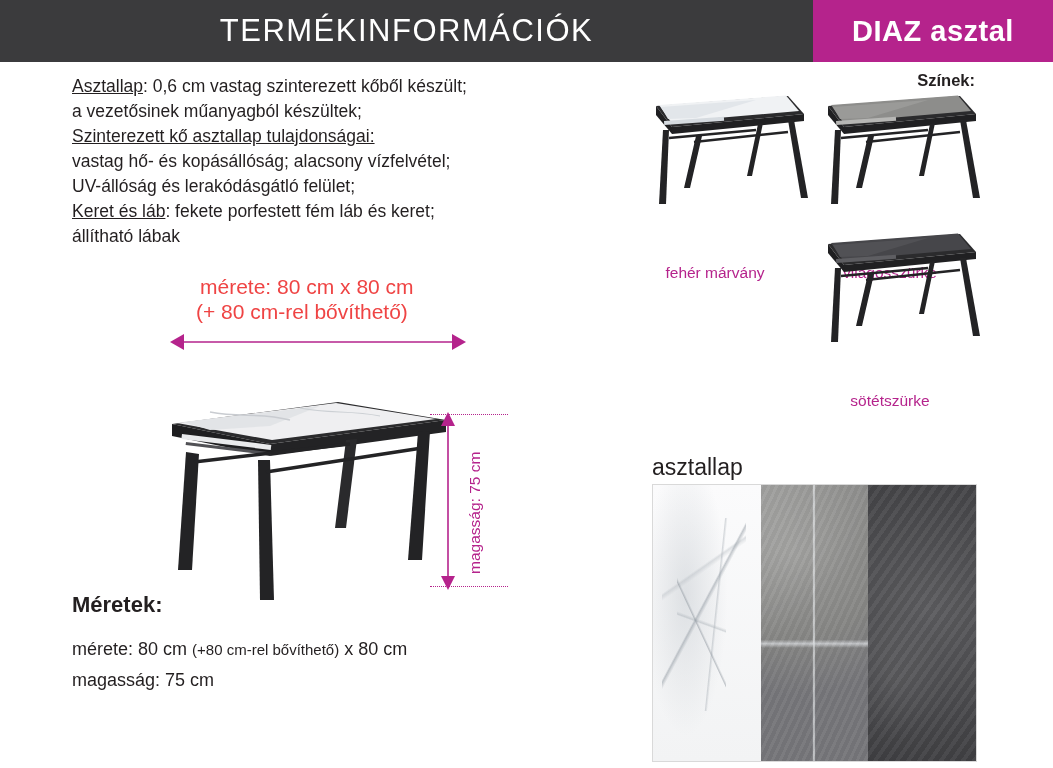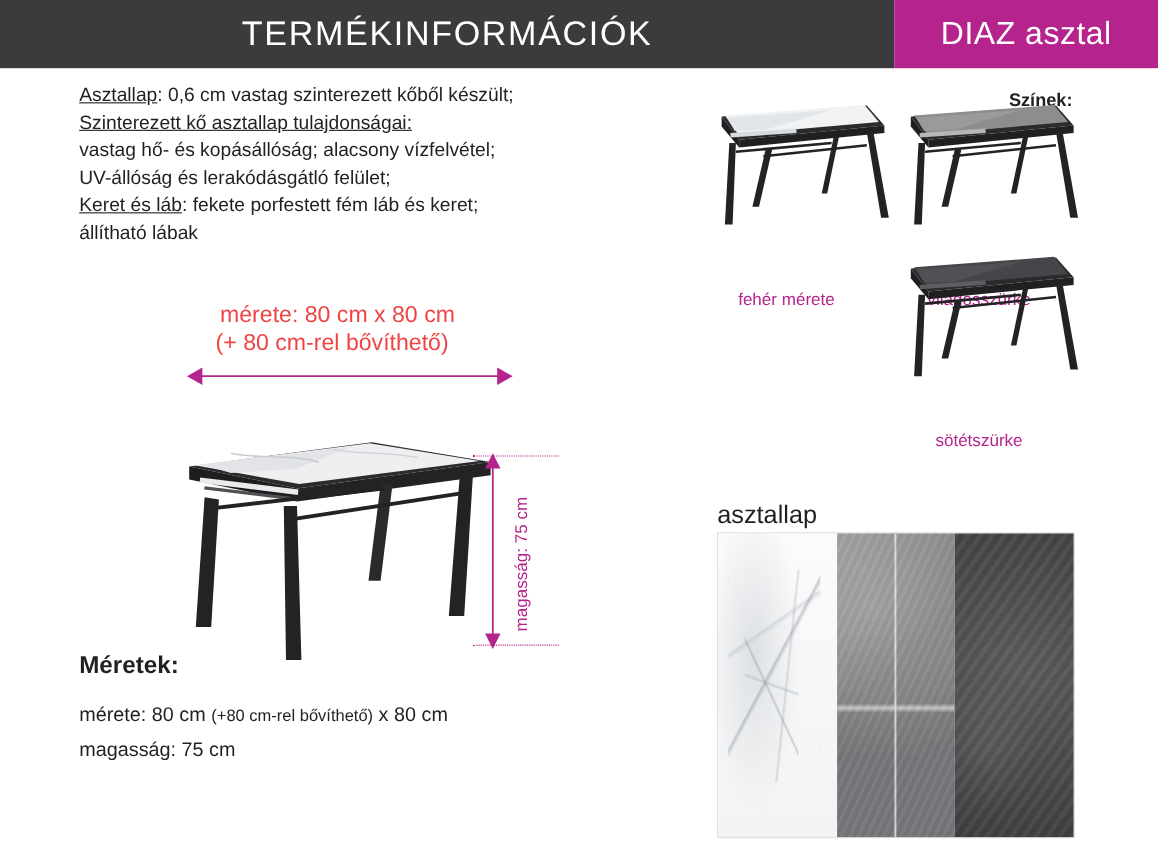--- a/index.html
+++ b/index.html
@@ -37,21 +37,21 @@
   .header-brand {
     width: 240px;
     background: #b5238c;
     display: flex;
     align-items: center;
     justify-content: center;
   }
   .header-brand .brand {
     color: #ffffff;
     font-size: 29px;
-    font-weight: 400;
+    font-weight: 700;
     letter-spacing: 0.5px;
   }
 
   
   .content {
     position: relative;
     width: 1053px;
     height: 520px;
   }
 
@@ -65,21 +65,21 @@
     line-height: 25px;
     color: #231f20;
   }
   .spec div { white-space: nowrap; }
   .u { text-decoration: underline; }
 
   
   .colors-title {
     position: absolute;
     right: 78px;
-    top: 20px;
+    top: 9px;
     font-size: 16.5px;
     font-weight: bold;
     color: #231f20;
   }
   .color-label {
     position: absolute;
     color: #b5238c;
     font-size: 15.5px;
     text-align: center;
     width: 200px;
@@ -215,20 +215,21 @@
   </div>
   <div class="header-brand">
     <span class="brand">DIAZ asztal</span>
   </div>
 </div>
 
 <div class="content">
 
   <div class="spec">
     <div><span class="u">Asztallap</span><span>: 0,6 cm vastag szinterezett kőből készült;</span></div>
+    <div>a vezetősinek műanyagból készültek;</div>
     <div class="u">Szinterezett kő asztallap tulajdonságai:</div>
     <div>vastag hő- és kopásállóság; alacsony vízfelvétel;</div>
     <div>UV-állóság és lerakódásgátló felület;</div>
     <div><span class="u">Keret és láb</span><span>: fekete porfestett fém láb és keret;</span></div>
     <div>állítható lábak</div>
   </div>
 
   <div class="colors-title">Színek:</div>
 
   <div class="thumb" style="left:636px; top:18px;">
@@ -240,21 +241,21 @@
       <polygon points="36,47 168,34 168,41 36,54" fill="#202022"></polygon>
       <rect x="28" y="41" width="60" height="4" fill="#d6dbe0" transform="rotate(-4 28 41)"></rect>
       <polygon points="27,50 33,50 30,124 23,124" fill="#232325"></polygon>
       <polygon points="152,40 158,40 172,118 165,118" fill="#232325"></polygon>
       <polygon points="60,56 66,56 54,108 48,108" fill="#232325"></polygon>
       <polygon points="122,44 127,43 116,96 111,96" fill="#232325"></polygon>
       <path d="M33,58 L120,50" stroke="#232325" stroke-width="2.4" fill="none"></path>
       <path d="M58,62 L152,52" stroke="#232325" stroke-width="2.4" fill="none"></path>
     </svg>
   </div>
-  <div class="color-label" style="left:615px; top:202px;">fehér mérete</div>
+  <div class="color-label" style="left:615px; top:202px;">fehér márvány</div>
 
   <div class="thumb" style="left:808px; top:18px;">
     <svg width="180" height="140" viewBox="0 0 180 140">
       <polygon points="20,26 152,16 168,34 36,47" fill="#2b2b2d"></polygon>
       <polygon points="23,25 150,15.5 163,31 35,42" fill="#8d8d8b"></polygon>
       <polygon points="25,27 120,20 60,38 32,39" fill="#9a9a98"></polygon>
       <polygon points="20,26 36,47 36,54 20,35" fill="#1f1f21"></polygon>
       <polygon points="36,47 168,34 168,41 36,54" fill="#202022"></polygon>
       <rect x="28" y="41" width="60" height="4" fill="#b7b7b5" transform="rotate(-4 28 41)"></rect>
       <polygon points="27,50 33,50 30,124 23,124" fill="#232325"></polygon>

